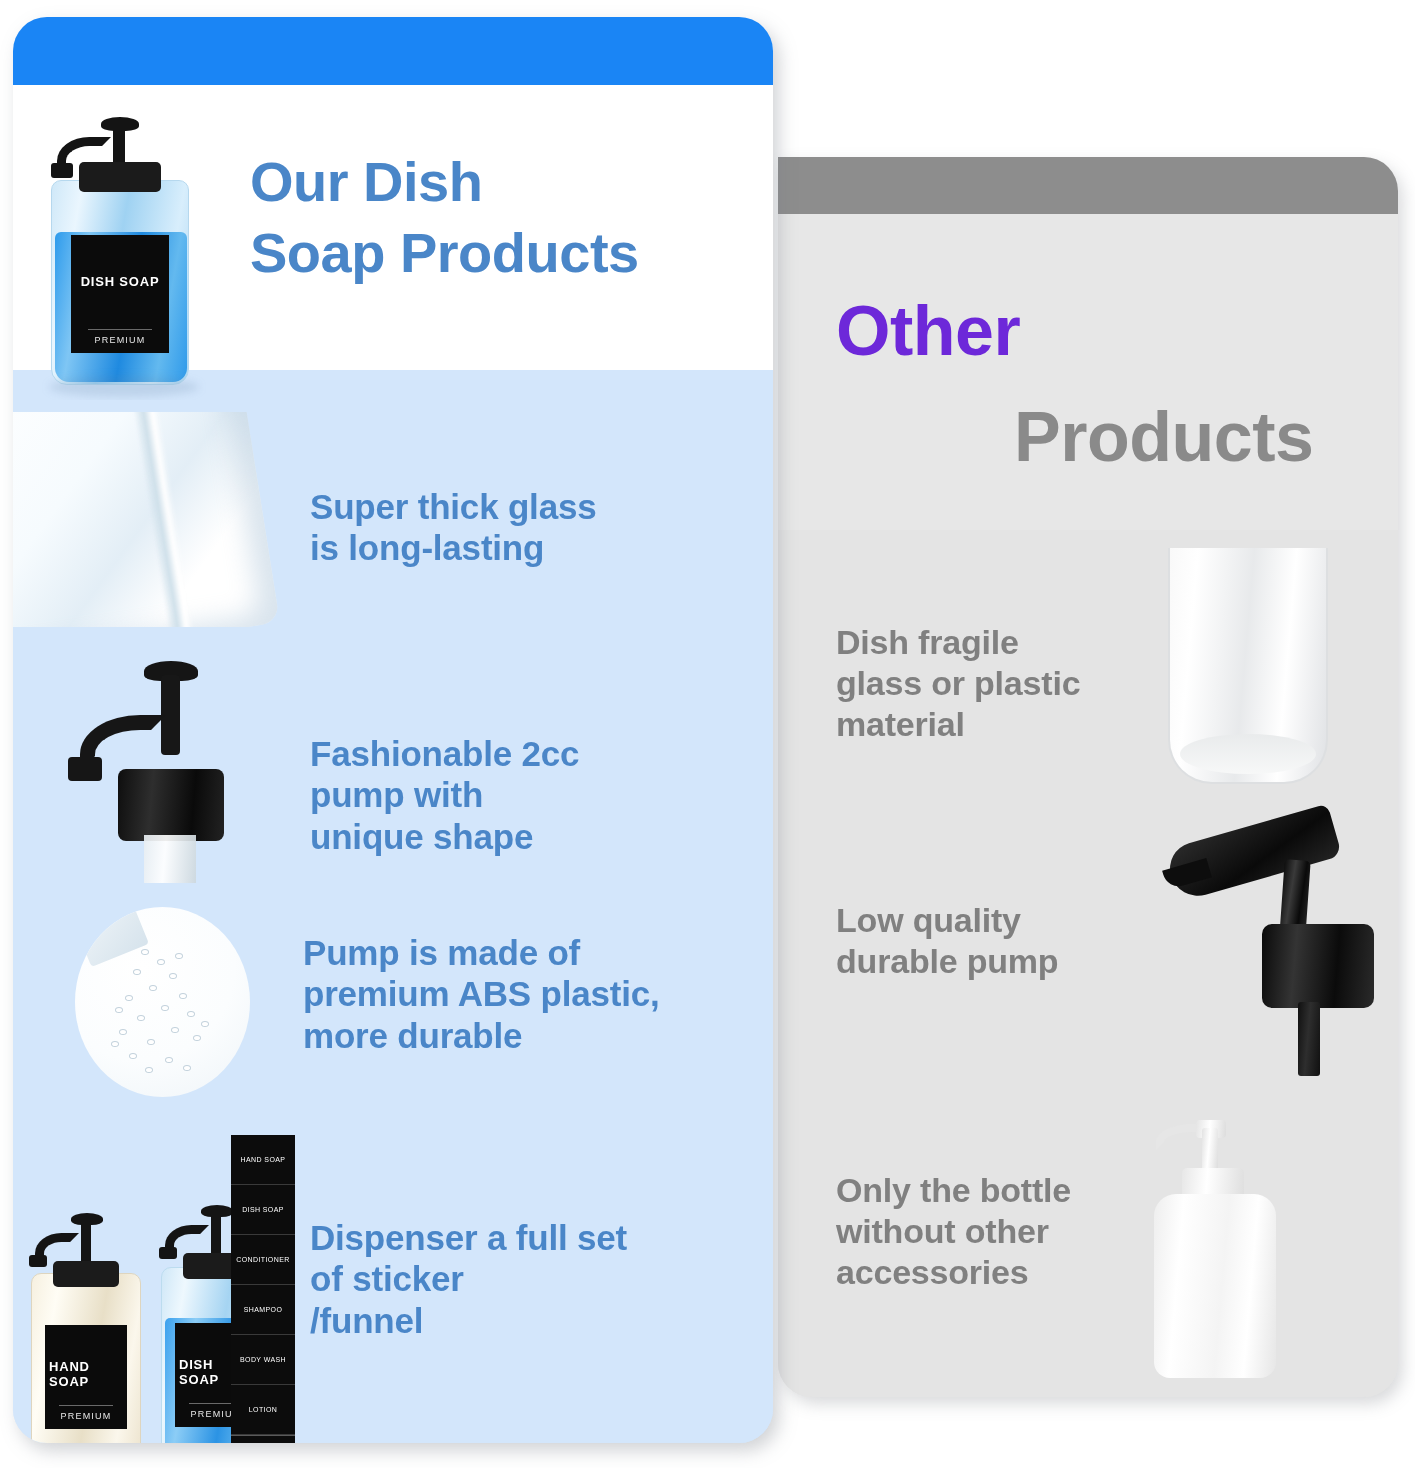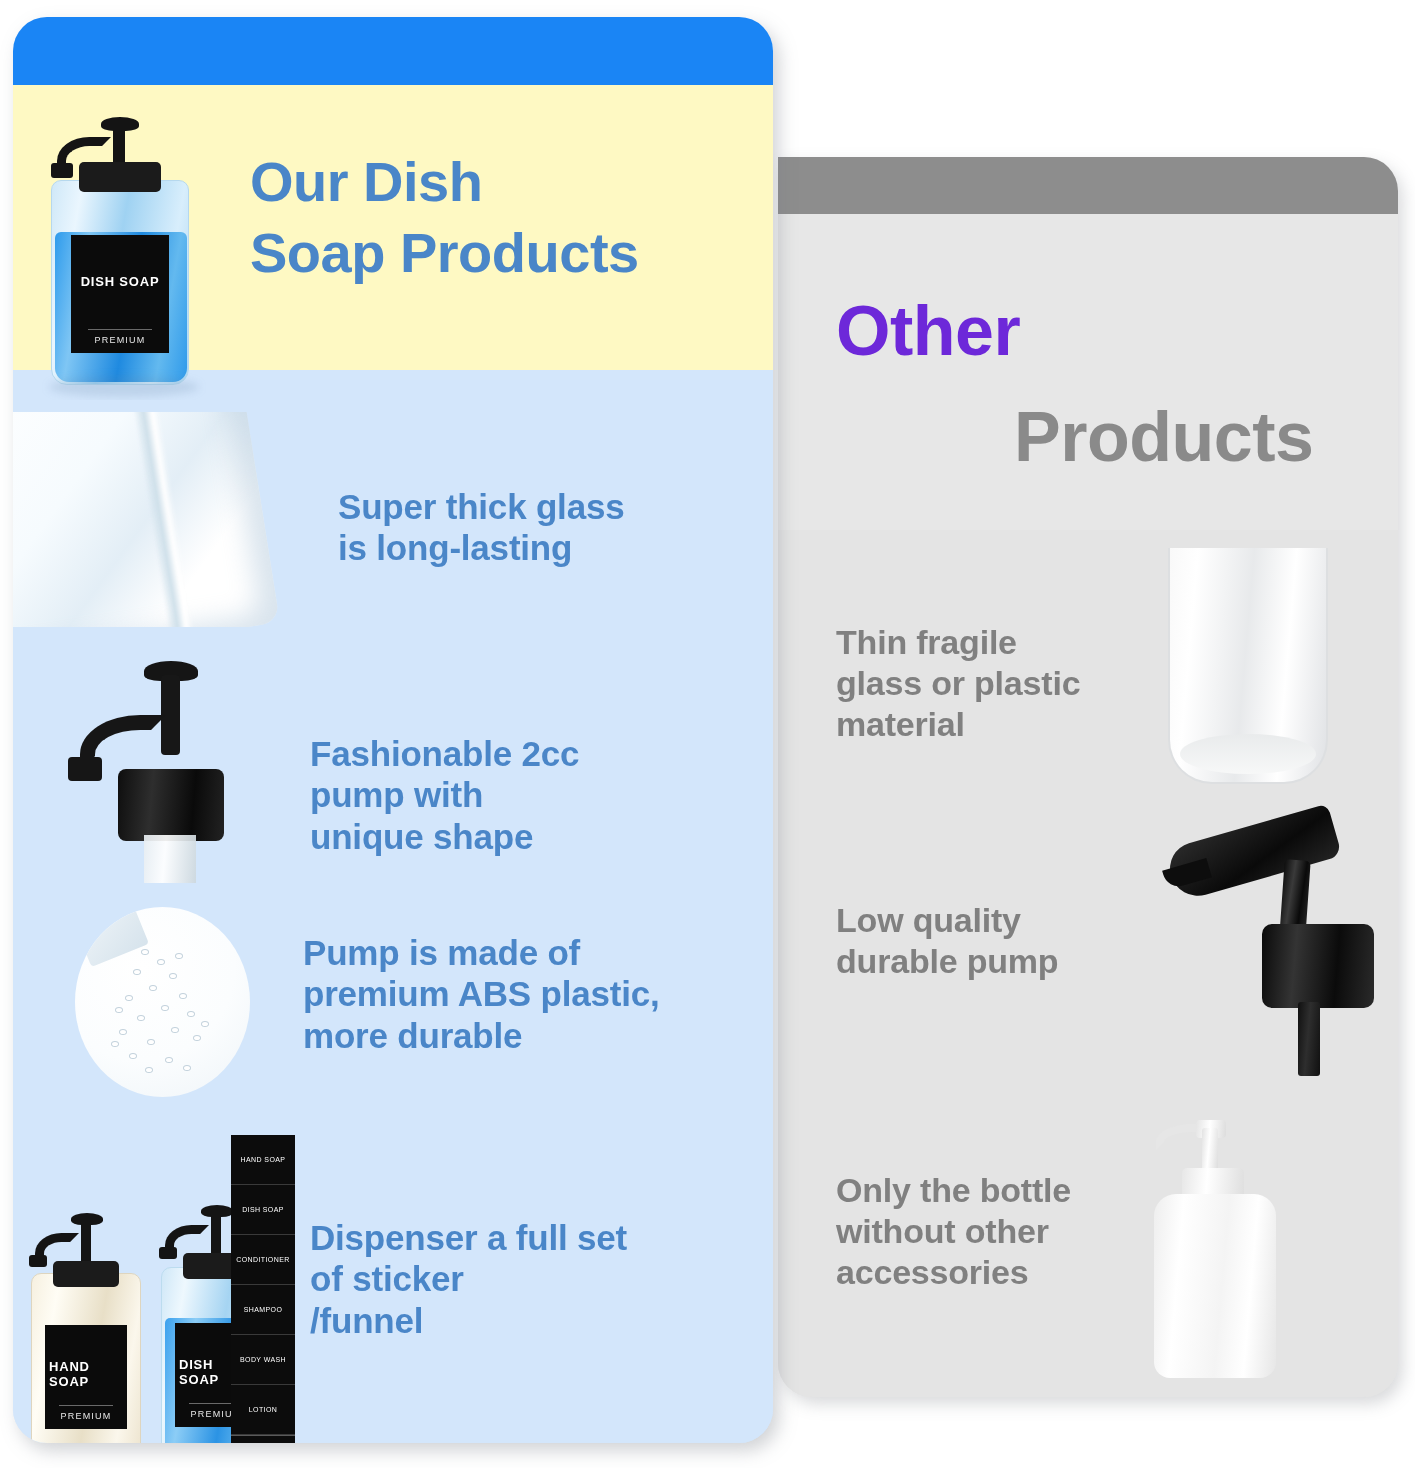--- a/index.html
+++ b/index.html
@@ -46,21 +46,21 @@
     position: absolute; left: 0; top: 0;
     width: 100%; height: 57px;
     background: #8d8d8d;
   }
 
   
   .ours-title-row {
     position: absolute;
     left: 0; top: 68px;
     width: 100%; height: 285px;
-    background: #fef9c3;
+    background: #ffffff;
   }
   .ours-title {
     position: absolute;
     left: 237px; top: 62px;
     width: 520px;
     font-size: 56px;
     font-weight: bold;
     line-height: 1.26;
     color: #4a86c8;
     letter-spacing: -0.5px;
@@ -446,21 +446,21 @@
       </div>
     </div>
     <div class="shadow-ellipse" id="hero-shadow"></div>
   </div>
 
   <div class="ours-row" id="ours-row-1">
     <div class="img-slot" id="glass-closeup">
       <div class="pane"></div>
       <div class="edge"></div>
     </div>
-    <div class="rowtext" style="white-space:pre-line;margin-left:28px;">Super thick glass
+    <div class="rowtext" style="white-space:pre-line;">Super thick glass
 is long-lasting</div>
   </div>
 
   <div class="ours-row" id="ours-row-2">
     <div class="img-slot" id="pump-closeup">
       <div class="p-knob"></div>
       <div class="p-stem"></div>
       <div class="p-arm"></div>
       <div class="p-tip"></div>
       <div class="p-collar"></div>
@@ -552,21 +552,21 @@
 <div class="panel" id="other-panel">
 
   <div class="other-headerbar"></div>
 
   <div class="other-title-row">
     <div class="other-title-line1">Other</div>
     <div class="other-title-line2">Products</div>
   </div>
 
   <div class="other-row" id="other-row-1">
-    <div class="rowtext" style="white-space:pre-line;">Thin fragile
+    <div class="rowtext" style="white-space:pre-line;">Dish fragile
 glass or plastic
 material</div>
     <div class="img-slot" id="thin-jar">
       <div class="jar"></div>
       <div class="floor"></div>
     </div>
   </div>
 
   <div class="other-row" id="other-row-2">
     <div class="rowtext" style="white-space:pre-line;">Low quality

